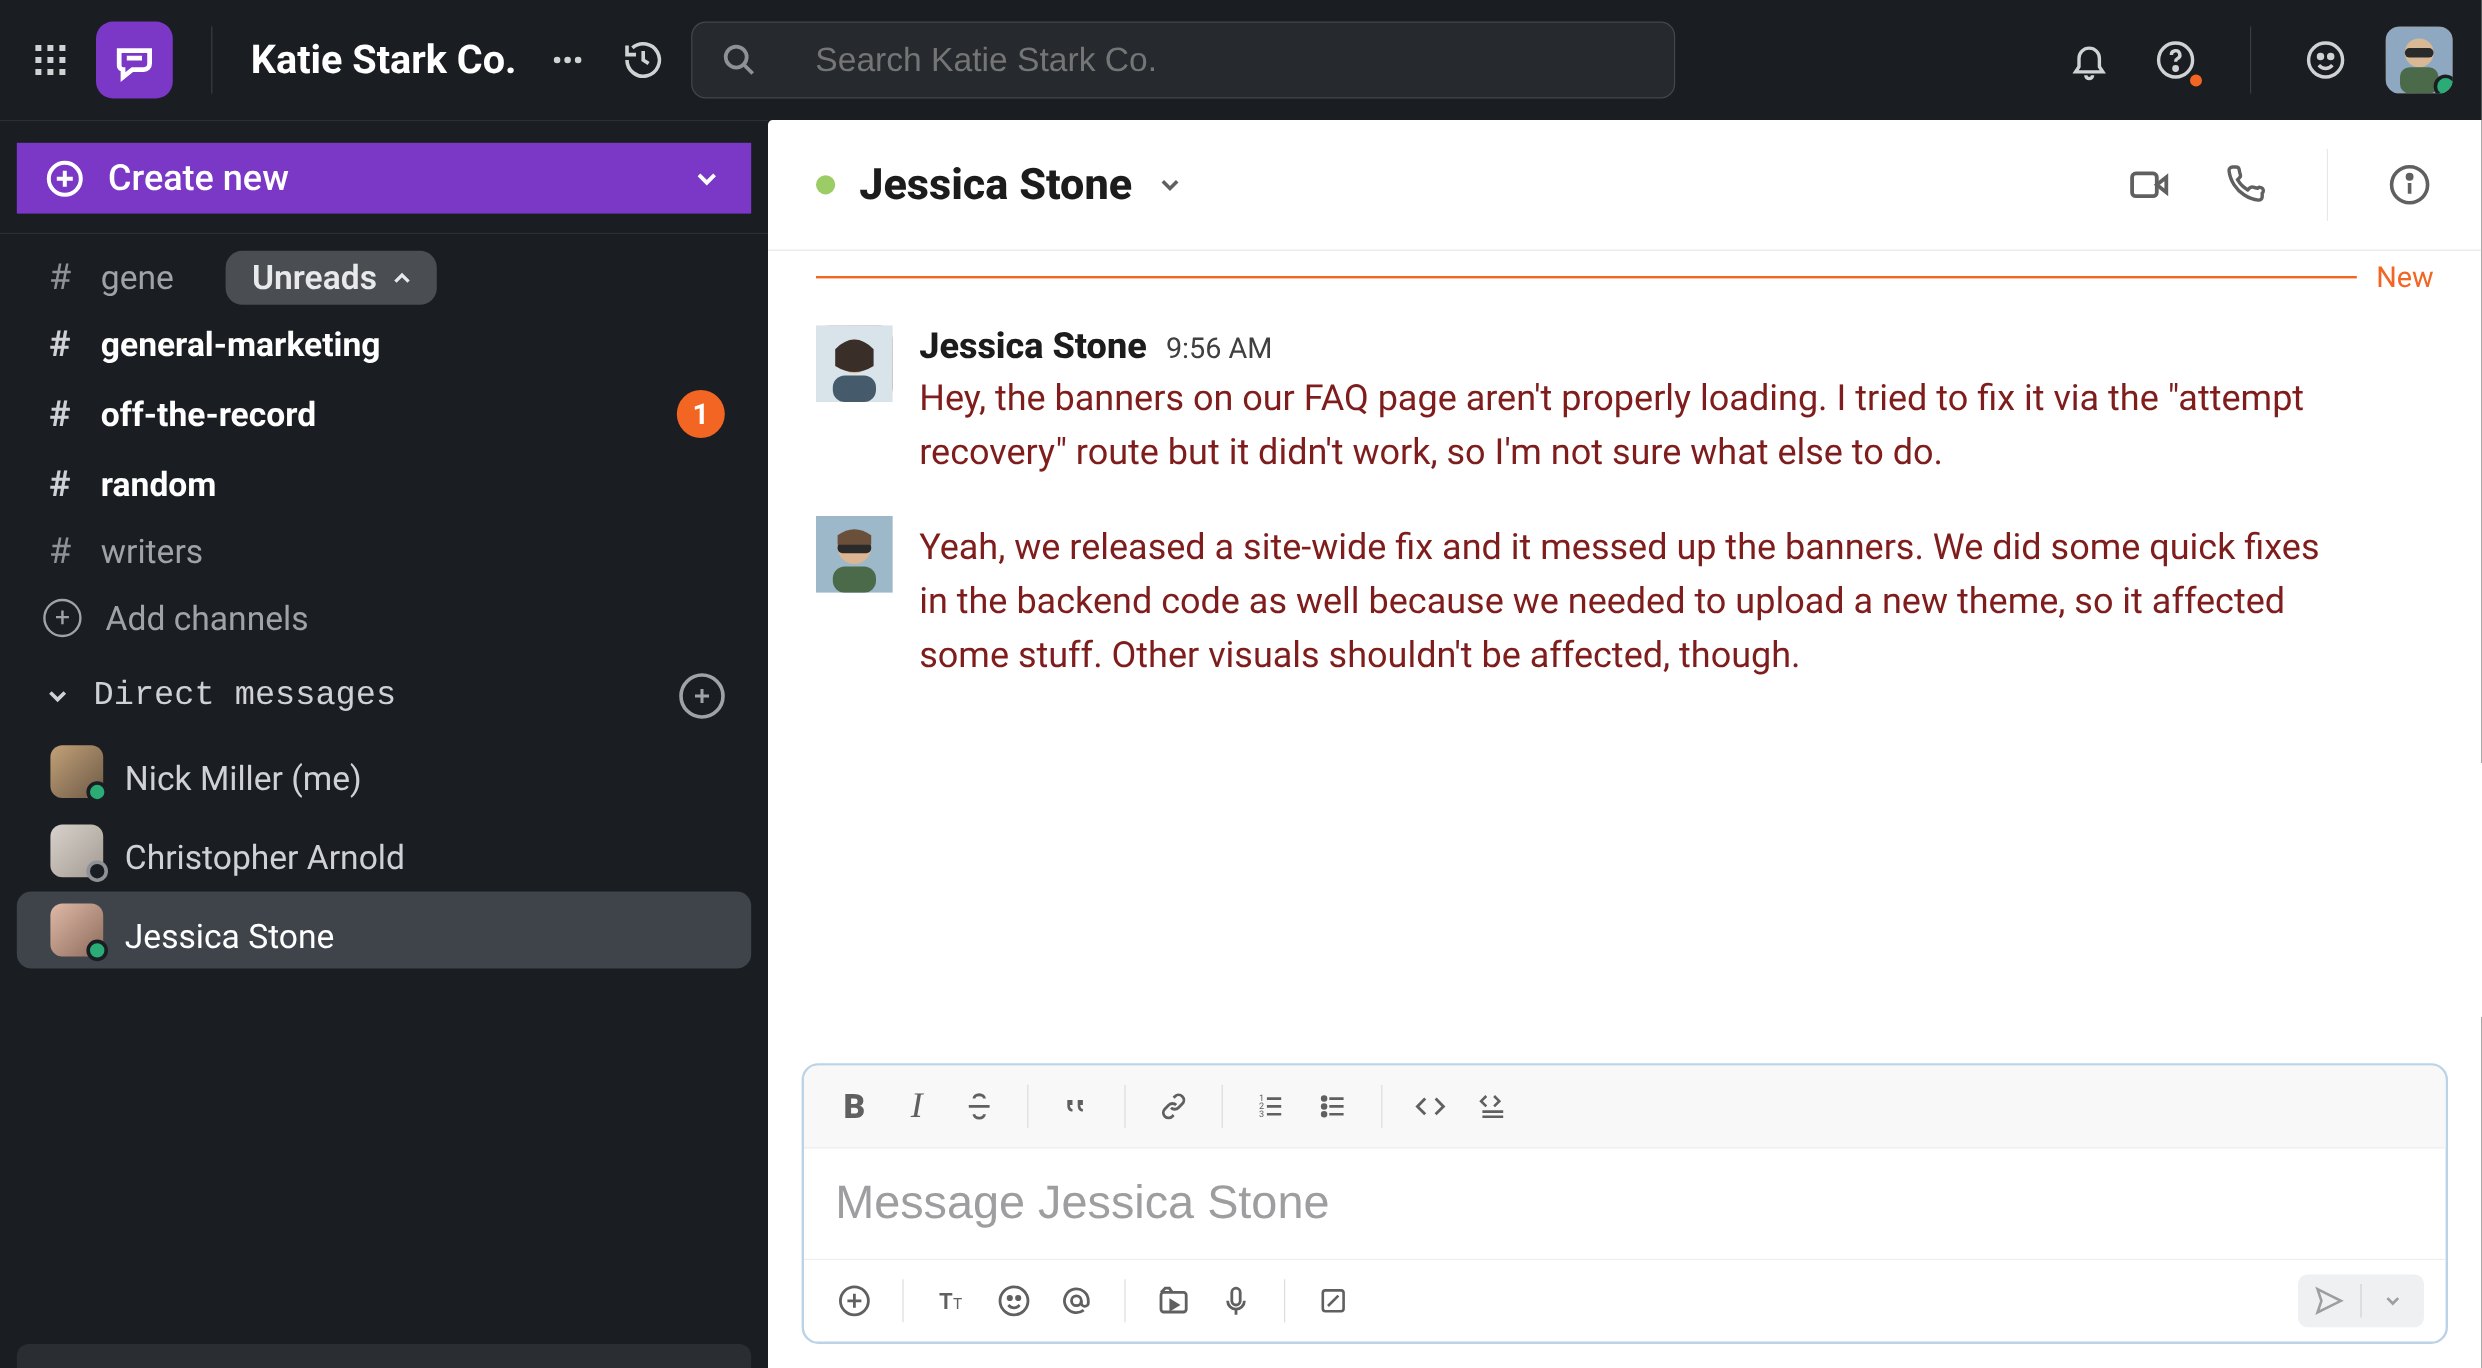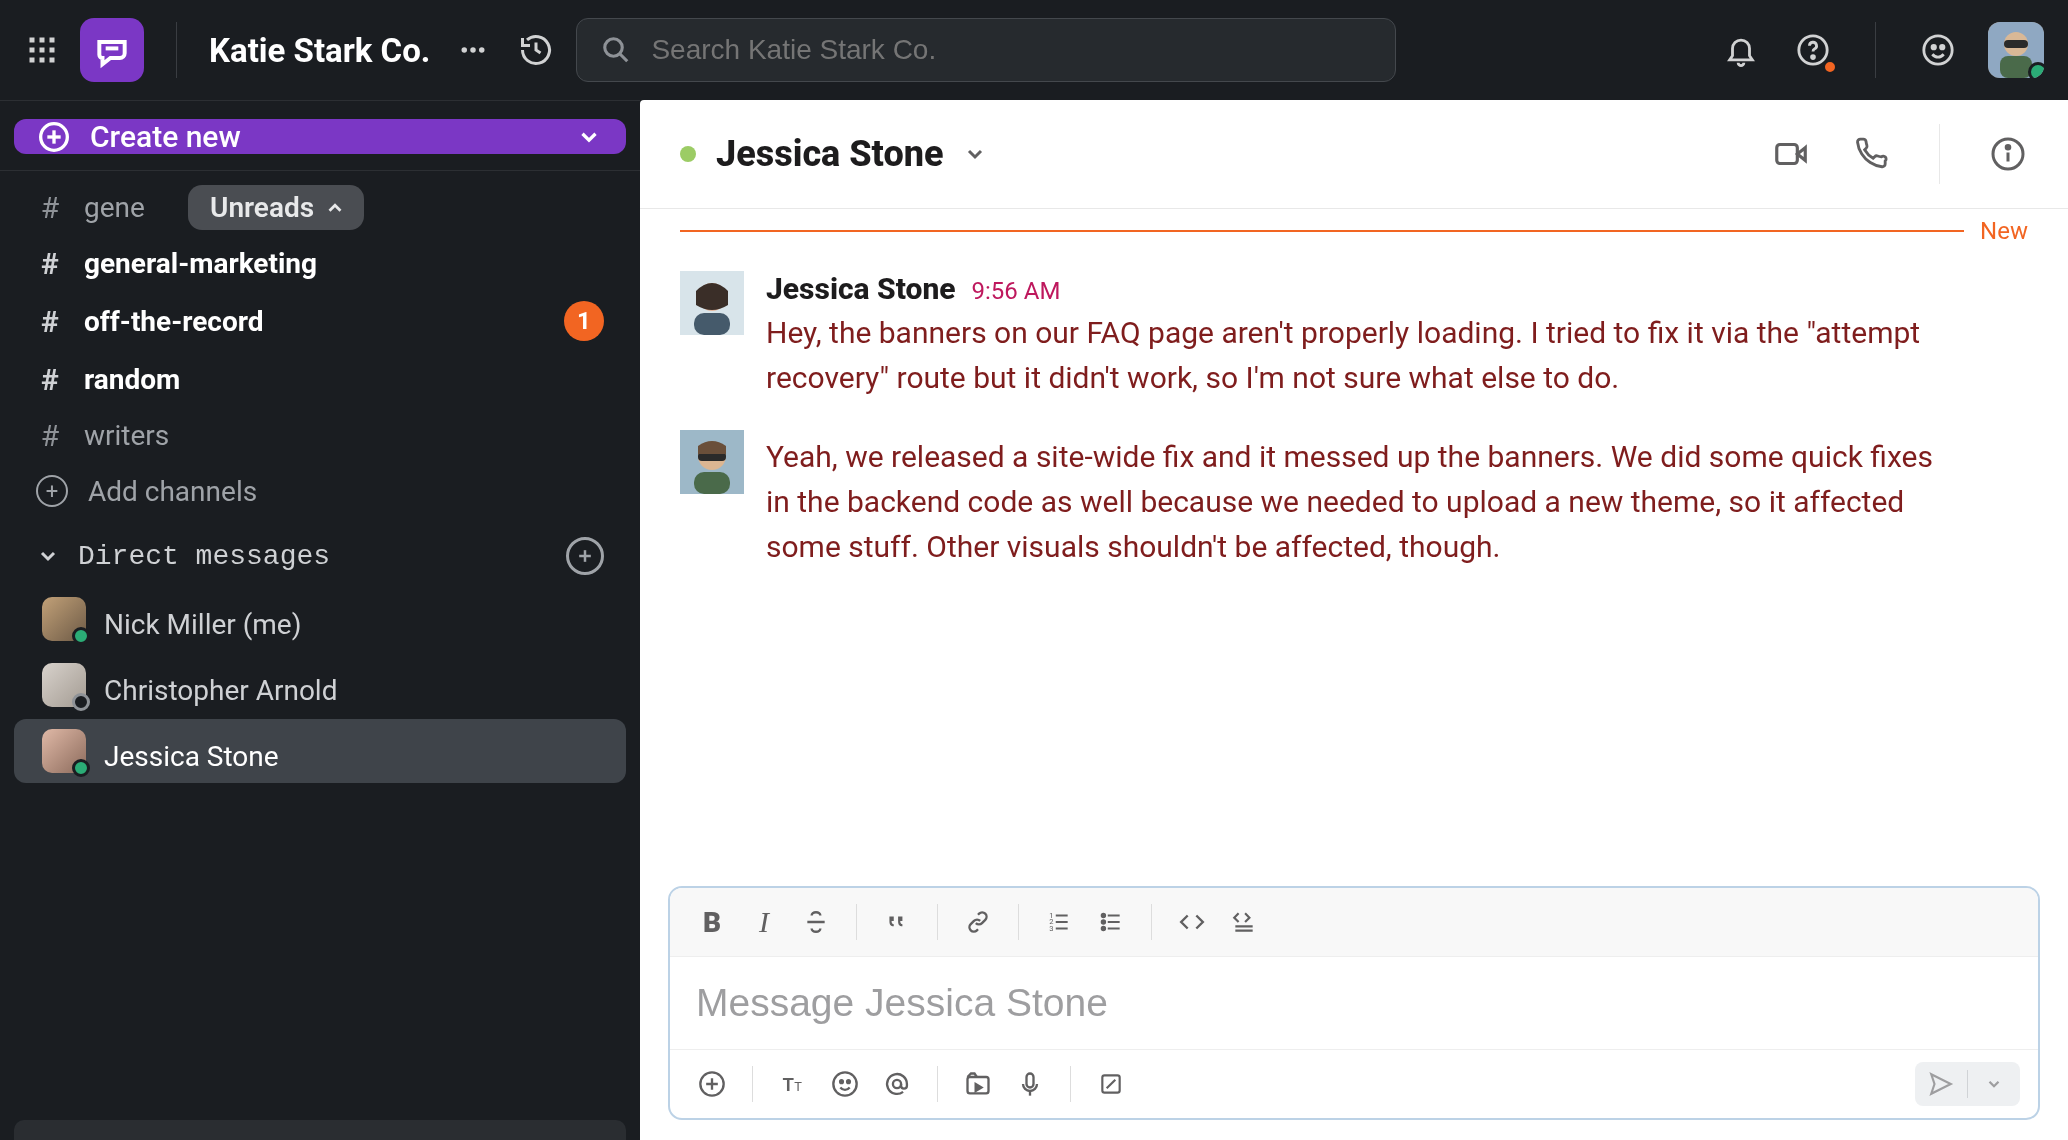--- a/index.html
+++ b/index.html
@@ -37,21 +37,21 @@
     background:#262a2e;
     border:1px solid #44484d;
     border-radius:12px;
     height:64px;
     padding:0 24px;
     max-width: 820px;
     gap:20px;
   }
   .searchbox input {
     flex:1; background:transparent; border:none; outline:none;
-    color:#d1d2d3; font-size:28px;
+    color:#d1d2d3; font-size:28px;margin-left:28px;
   }
   .topbar-right { display:flex; align-items:center; gap:28px; margin-left:auto;}
   .topbar-right .icon-btn { color:#d1d2d3; cursor:pointer; width:44px; height:44px; display:flex; align-items:center; justify-content:center; position:relative;}
   .badge-orange {
     position:absolute; right:-2px; bottom:-2px;
     width:14px; height:14px; border-radius:50%;
     background:#f26522; border:2px solid #1a1d21;
   }
   .avatar-lg {
     width:56px; height:56px; border-radius:12px; position:relative;
@@ -75,23 +75,23 @@
   .main {
     flex:1; background:#fff; border-top-left-radius:4px;
     display:flex; flex-direction:column;
     overflow:hidden;
   }
 
   
   .create-btn {
     margin:10px 14px 16px 14px;
     background:#7b37c5;
-    border-radius:12px;
+    border-radius:0;
     display:flex; align-items:center;
-    padding:0 24px;
+    padding:12px 24px;
     gap:20px;
     color:#fff; font-size:30px; font-weight:500;
     cursor:pointer;
   }
   .create-btn .chev { margin-left:auto; }
   .side-sep { height:1px; background:#2c2f33; margin:0 0 8px 0;}
 
   .channel-row {
     display:flex; align-items:center; padding:10px 36px;
     gap:20px; font-size:28px; cursor:pointer;
@@ -181,21 +181,21 @@
   .new-divider .line { flex:1; height:2px; background:#f26522;}
   .new-divider .label { color:#f26522; font-size:24px; font-weight:400;}
 
   
   .messages { padding:16px 40px 20px 40px; flex:1; overflow:auto;}
   .msg { display:flex; gap:22px; padding:10px 0 20px 0;}
   .msg-avatar { width:64px; height:64px; border-radius:12px; flex-shrink:0;}
   .msg-body { flex:1;}
   .msg-head { display:flex; align-items:baseline; gap:16px;}
   .msg-author { font-size:30px; font-weight:800; color:#1d1c1d;}
-  .msg-time { font-size:24px; color:#be185d;}
+  .msg-time { font-size:24px; color:#404040;}
   .msg-text { font-size:30px; color:#7f1d1d; line-height:1.5; margin-top:4px; max-width:1180px;}
 
   
   .composer-wrap { padding:0 28px 20px 28px;}
   .composer {
     border:2px solid #bcd2e6; border-radius:14px; overflow:hidden;
     background:#fff;
   }
   .toolbar-top, .toolbar-bottom {
     display:flex; align-items:center; gap:4px;

